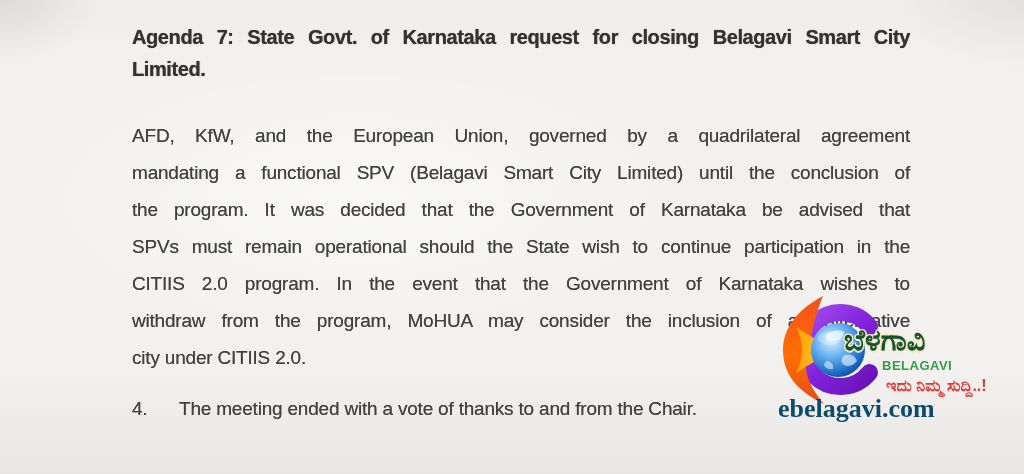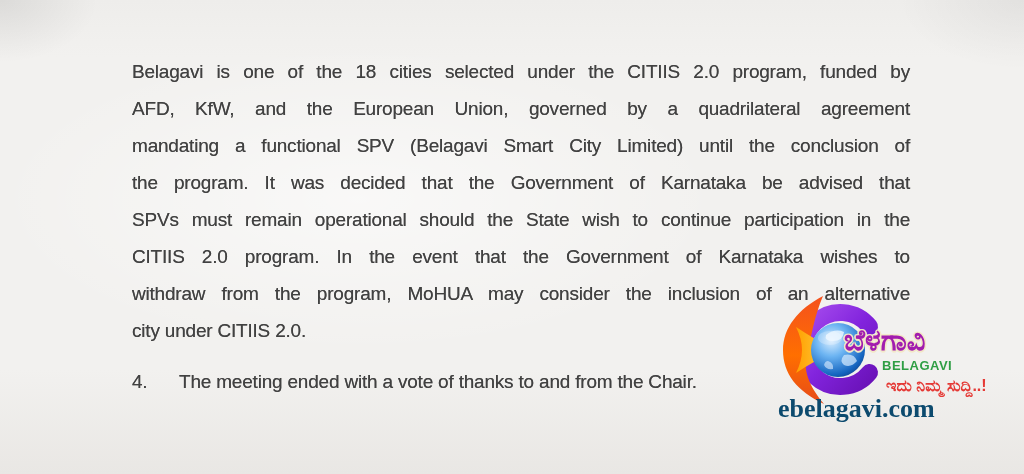--- a/index.html
+++ b/index.html
@@ -48,21 +48,21 @@
     text-shadow: 0 0 0.6px rgba(60,60,60,.75);
   }
   .closing .num { display: inline-block; width: 47px; }
 
   
   .watermark { position: absolute; left: 770px; top: 288px; width: 254px; height: 150px; }
   .logo-svg { position: absolute; left: 12px; top: 6px; width: 100px; height: 112px; }
   .kn-title {
     position: absolute; left: 74px; top: 36px;
     font-size: 29px; font-weight: 700; white-space: nowrap;
-    color: #a21caf;
+    color: #14532d;
     text-shadow:
       -1.5px 0 0 #f3e8c8, 1.5px 0 0 #f3e8c8, 0 -1.5px 0 #f3e8c8, 0 1.5px 0 #f3e8c8,
       -1px -1px 0 #f3e8c8, 1px 1px 0 #f3e8c8, 1px -1px 0 #f3e8c8, -1px 1px 0 #f3e8c8;
   }
   .en-title {
     position: absolute; left: 112px; top: 70px;
     font-size: 13px; font-weight: 700; letter-spacing: 0.5px;
     color: #2f9e44; white-space: nowrap;
   }
   .tagline {
@@ -74,23 +74,26 @@
     position: absolute; left: 8px; top: 106px;
     font-family: "Liberation Serif", serif;
     font-size: 26px; font-weight: 700;
     color: #0c4a6e; white-space: nowrap;
   }
 </style>
 </head>
 <body>
 
 <div class="doc">
+  <div class="heading">
+    <div class="h-line justify">Agenda 7: State Govt. of Karnataka request for closing Belagavi Smart City</div>
+    <div class="h-line">Limited.</div>
+  </div>
 
   <div class="para">
-    <div class="p-line">Belagavi is one of the 18 cities selected under the CITIIS 2.0 program, funded by</div>
     <div class="p-line">AFD, KfW, and the European Union, governed by a quadrilateral agreement</div>
     <div class="p-line">mandating a functional SPV (Belagavi Smart City Limited) until the conclusion of</div>
     <div class="p-line">the program. It was decided that the Government of Karnataka be advised that</div>
     <div class="p-line">SPVs must remain operational should the State wish to continue participation in the</div>
     <div class="p-line">CITIIS 2.0 program. In the event that the Government of Karnataka wishes to</div>
     <div class="p-line">withdraw from the program, MoHUA may consider the inclusion of an alternative</div>
     <div class="p-line last">city under CITIIS 2.0.</div>
   </div>
 
   <div class="closing">

